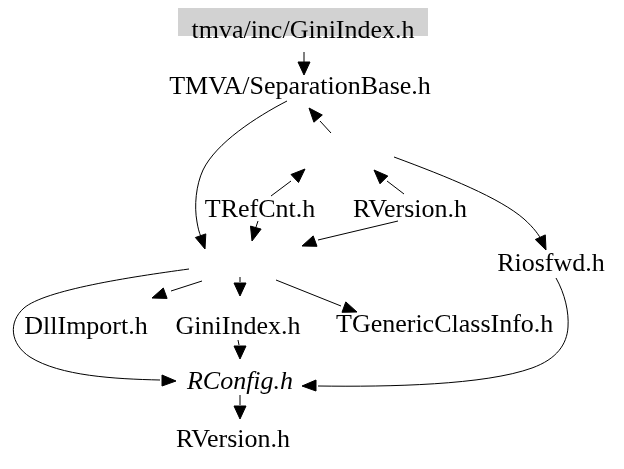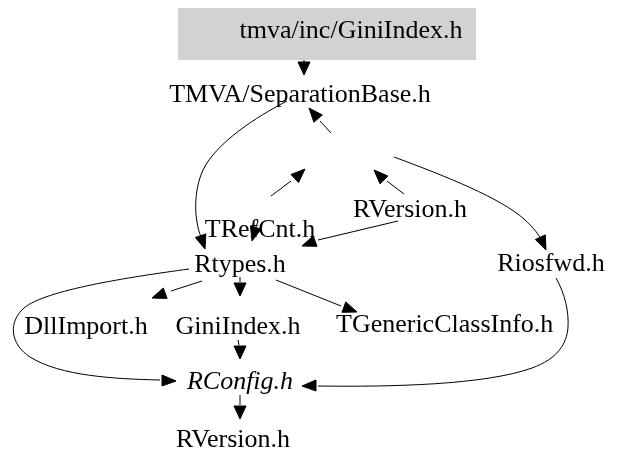--- a/index.html
+++ b/index.html
@@ -14,21 +14,21 @@
   .node{
     position:absolute;
     font-size:26px;
     color:#000;
     text-align:center;
     white-space:nowrap;
     height:28px;line-height:28px;
     cursor:pointer;
   }
   .node.highlight{
-    height:52px;line-height:44px;padding-left:48px;
+    height:28px;line-height:44px;
   }
   path.edge{fill:none;stroke:#000;stroke-width:1;}
   polygon.arrow{fill:#000;stroke:#000;stroke-width:1;}
 </style>
 </head>
 <body>
 
 <div id="canvas">
 
   <svg id="edges" width="624" height="469" viewBox="0 0 624 469" aria-hidden="true">
@@ -104,28 +104,27 @@
     </g>
 
     <g>
       <path class="edge" d="M240,395 L240,405"></path>
       <polygon class="arrow" points="240,419 234,406 246,406"></polygon>
     </g>
   </svg>
 
   <div class="node highlight" style="left:178px;top:8px;width:250px;background:#d2d2d2;">tmva/inc/GiniIndex.h</div>
 
-  <div class="node" style="left:150px;top:80px;width:300px;">TMVA/SeparationBase.h</div>
+  <div class="node" style="left:150px;top:72px;width:300px;">TMVA/SeparationBase.h</div>
 
 
-  <div class="node" style="left:160px;top:195px;width:200px;margin-top:20px;">TRefCnt.h</div>
+  <div class="node" style="left:160px;top:195px;width:200px;">TRefCnt.h</div>
 
   <div class="node" style="left:310px;top:195px;width:200px;">RVersion.h</div>
 
-  <div class="node" style="left:140px;top:250px;width:200px;">Rtypes.h</div>
 
   <div class="node" style="left:451px;top:249px;width:200px;">Riosfwd.h</div>
 
   <div class="node" style="left:-14px;top:312px;width:200px;">DllImport.h</div>
 
   <div class="node" style="left:138px;top:312px;width:200px;">GiniIndex.h</div>
 
   <div class="node" style="left:336px;top:310px;width:200px;text-align:right;">TGenericClassInfo.h</div>
 
   <div class="node" style="left:140px;top:367px;width:200px;font-style:italic;">RConfig.h</div>

